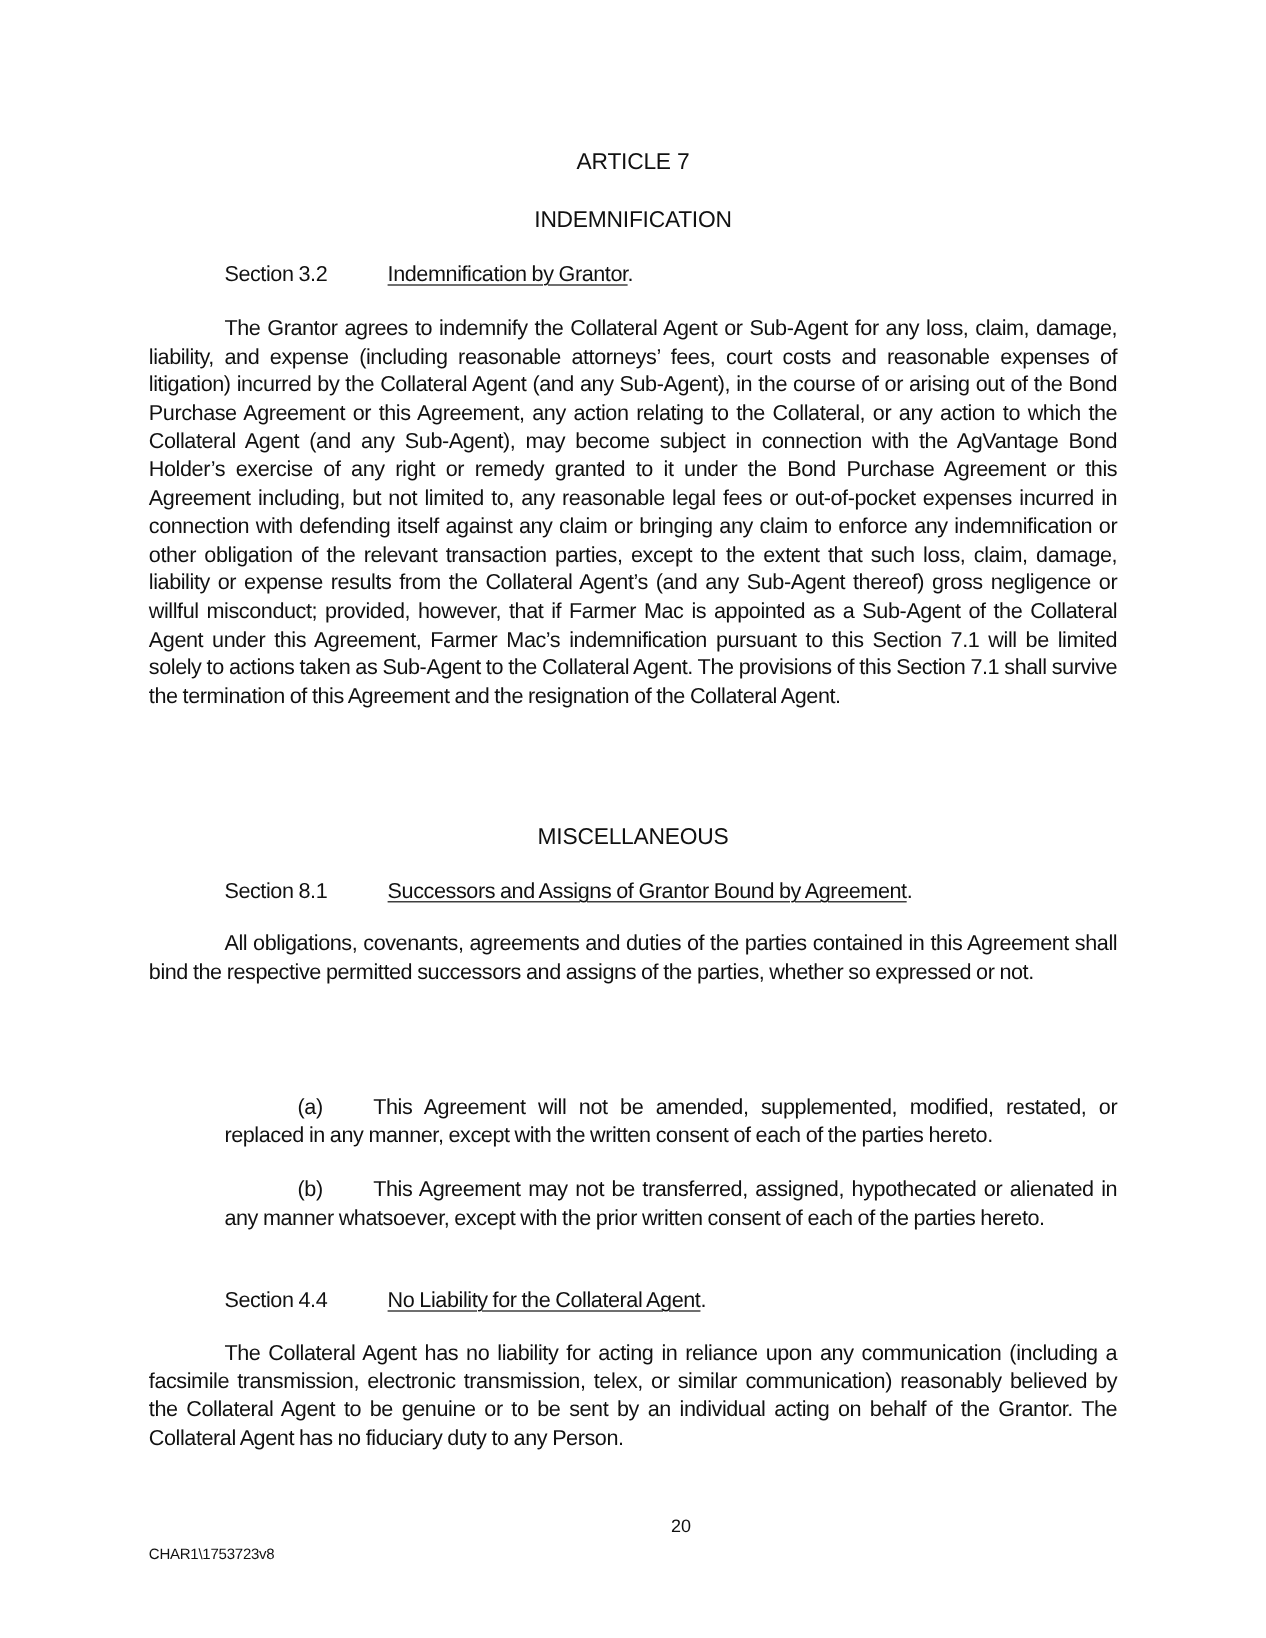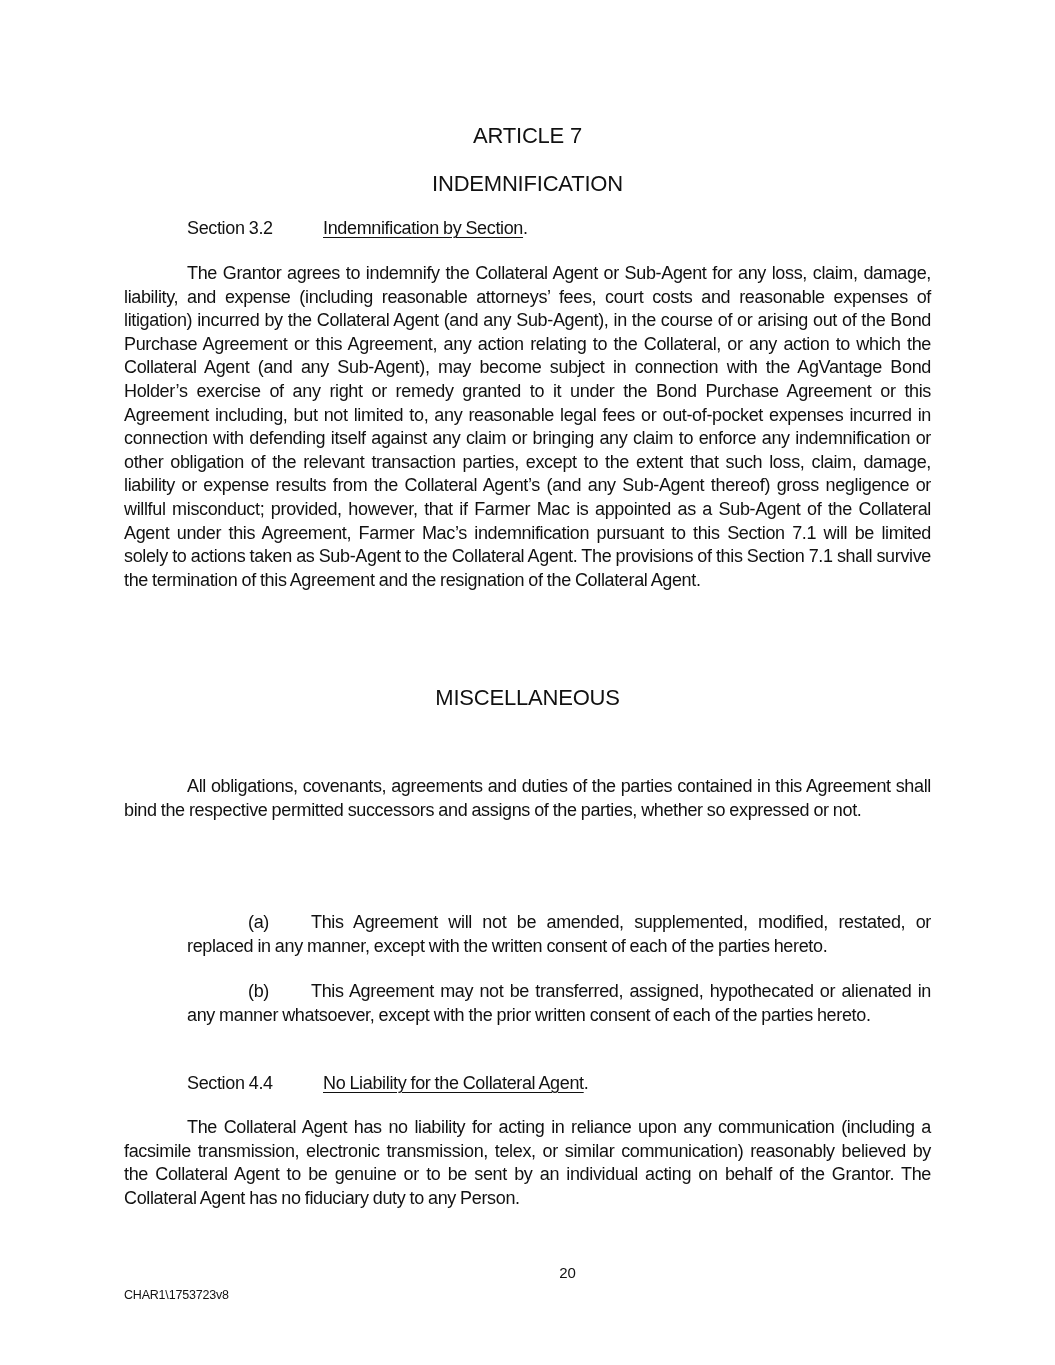--- a/index.html
+++ b/index.html
@@ -10,21 +10,21 @@
       font-family: "Liberation Sans", sans-serif;
     }
     .txt {
       font-size: 18px;
       line-height: 23.6px;
       letter-spacing: -0.35px;
       word-spacing: -0.5px;
     }
     .heading {
       position: absolute; left: 124px; width: 807px; text-align: center;
-      font-size: 22px; letter-spacing: -0.2px; line-height: 24px;
+      font-size: 19px; letter-spacing: -0.2px; line-height: 24px;
     }
     .section-line {
       position: absolute; left: 187px; width: 744px; white-space: nowrap;
     }
     .section-num { display: inline-block; width: 136px; }
     .section-title { text-decoration: underline; text-underline-offset: 3px; text-decoration-thickness: 1px; }
     .para {
       position: absolute; left: 124px; width: 807px; text-align: justify;
       text-indent: 63px; margin: 0;
     }
@@ -44,27 +44,30 @@
   </style>
 </head>
 <body>
 
 <div class="page">
 
   <div class="heading" style="top:124px;">ARTICLE 7</div>
   <div class="heading" style="top:172px;">INDEMNIFICATION</div>
 
   <div class="section-line txt" style="top:217px;">
-    <span class="section-num">Section 3.2</span><span class="section-title">Indemnification by Section</span><span>.</span>
+    <span class="section-num">Section 3.2</span><span class="section-title">Indemnification by Grantor</span><span>.</span>
   </div>
 
   <p class="para txt" style="top:262px;">The Grantor agrees to indemnify the Collateral Agent or Sub-Agent for any loss, claim, damage, liability, and expense (including reasonable attorneys’ fees, court costs and reasonable expenses of litigation) incurred by the Collateral Agent (and any Sub-Agent), in the course of or arising out of the Bond Purchase Agreement or this Agreement, any action relating to the Collateral, or any action to which the Collateral Agent (and any Sub-Agent), may become subject in connection with the AgVantage Bond Holder’s exercise of any right or remedy granted to it under the Bond Purchase Agreement or this Agreement including, but not limited to, any reasonable legal fees or out-of-pocket expenses incurred in connection with defending itself against any claim or bringing any claim to enforce any indemnification or other obligation of the relevant transaction parties, except to the extent that such loss, claim, damage, liability or expense results from the Collateral Agent’s (and any Sub-Agent thereof) gross negligence or willful misconduct; provided, however, that if Farmer Mac is appointed as a Sub-Agent of the Collateral Agent under this Agreement, Farmer Mac’s indemnification pursuant to this Section 7.1 will be limited solely to actions taken as Sub-Agent to the Collateral Agent.  The provisions of this Section 7.1 shall survive the termination of this Agreement and the resignation of the Collateral Agent.</p>
 
   <div class="heading" style="top:686px;">MISCELLANEOUS</div>
 
+  <div class="section-line txt" style="top:731px;">
+    <span class="section-num">Section 8.1</span><span class="section-title">Successors and Assigns of Grantor Bound by Agreement</span><span>.</span>
+  </div>
 
   <p class="para txt" style="top:775px;">All obligations, covenants, agreements and duties of the parties contained in this Agreement shall bind the respective permitted successors and assigns of the parties, whether so expressed or not.</p>
 
 
   <p class="subpara txt" style="top:980px;"><span class="sub-label">(b)</span><span>This Agreement may not be transferred, assigned, hypothecated or alienated in any manner whatsoever, except with the prior written consent of each of the parties hereto.</span></p>
 
   <p class="subpara txt" style="top:911px;"><span class="sub-label">(a)</span><span>This Agreement will not be amended, supplemented, modified, restated, or replaced in any manner, except with the written consent of each of the parties hereto.</span></p>
 
   <div class="section-line txt" style="top:1072px;">
     <span class="section-num">Section 4.4</span><span class="section-title">No Liability for the Collateral Agent</span><span>.</span>

